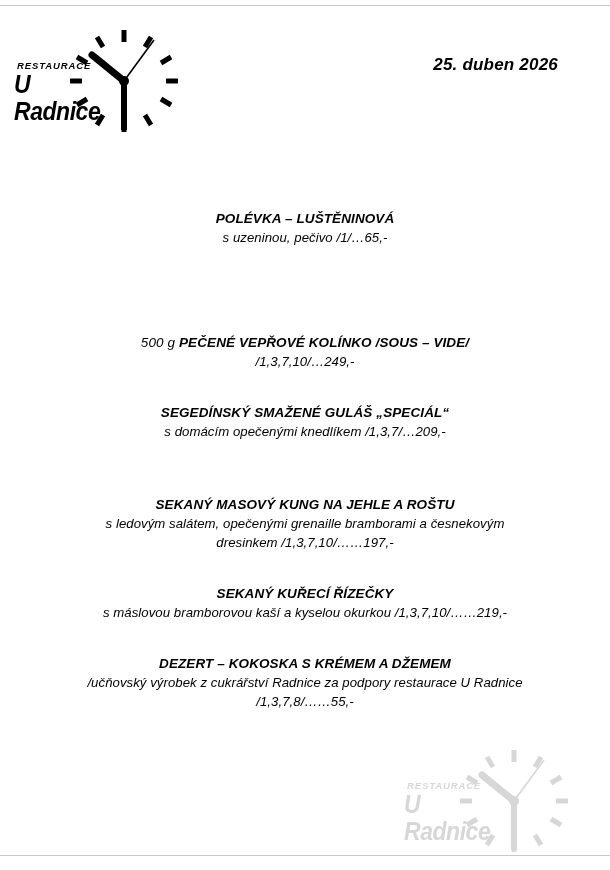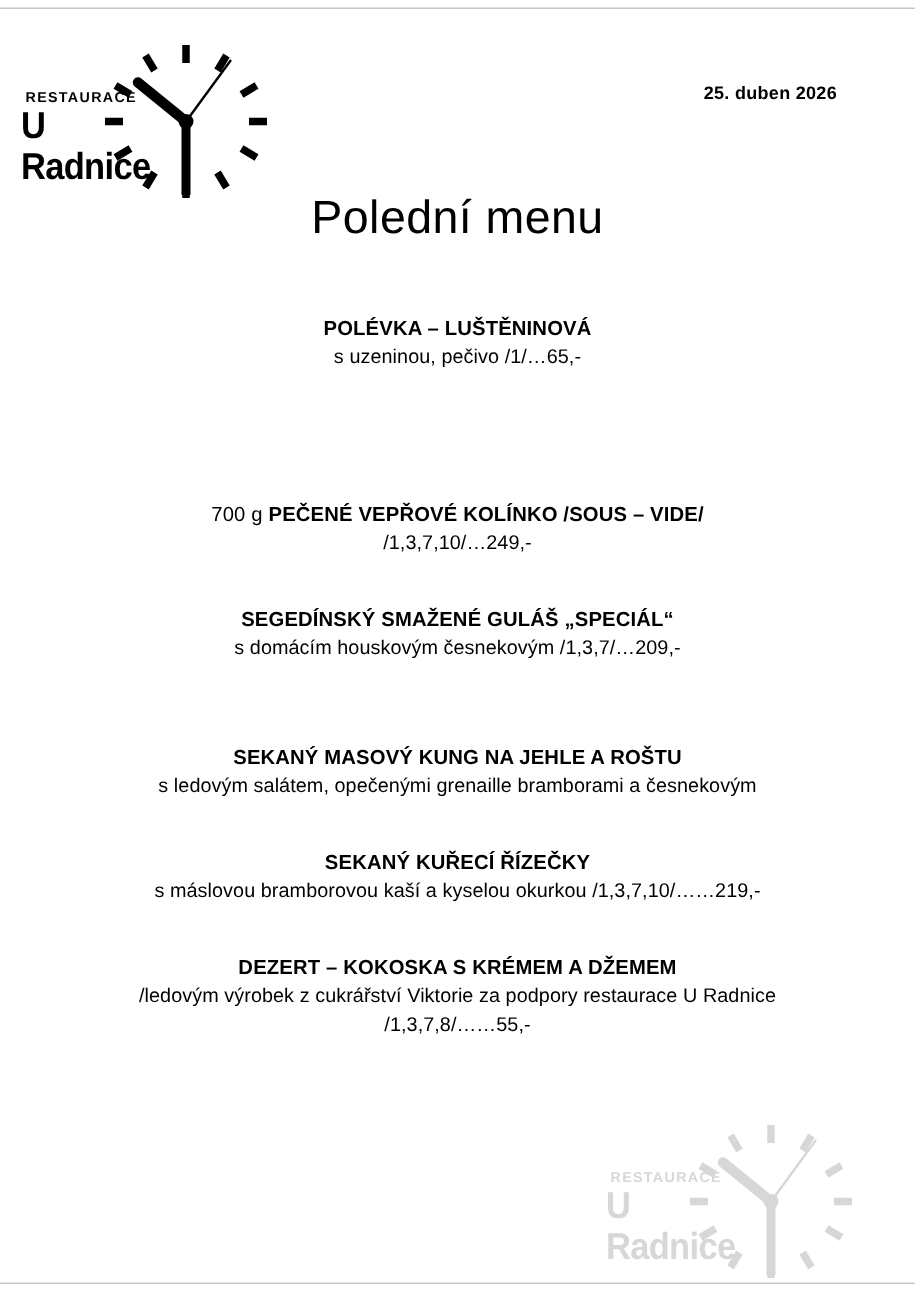--- a/index.html
+++ b/index.html
@@ -12,20 +12,21 @@
     font-family: "Liberation Sans", sans-serif;
     color: #000000;
   }
   #page {
     position: relative;
     width: 610px;
     height: 870px;
     background: #ffffff;
     overflow: hidden;
     box-sizing: border-box;
+    font-style: italic;
   }
   .page-rule {
     position: absolute;
     left: 0;
     width: 610px;
     height: 1px;
     background: #c8c8c8;
   }
   .page-rule.top { top: 5px; }
   .page-rule.bottom { top: 855px; }
@@ -35,21 +36,21 @@
     position: absolute;
     left: 14px;
     top: 22px;
     width: 170px;
     height: 120px;
   }
   .date {
     position: absolute;
     right: 52px;
     top: 55px;
-    font-size: 12px;
+    font-size: 17px;
     font-weight: bold;
     letter-spacing: 0.2px;
     white-space: nowrap;
   }
 
   .page-title {
     position: absolute;
     left: 0;
     top: 127px;
     width: 610px;
@@ -166,67 +167,67 @@
       </svg>
       <div class="logo-text">
         <div class="logo-restaurace">RESTAURACE</div>
         <div class="logo-uradnice">U Radnice</div>
       </div>
     </div>
   </div>
 
   <div class="date">25. duben 2026</div>
 
-  <div class="page-title">Polední menu</div>
 
   <div id="menu-body">
 
     <div class="section">
       <div class="dish-name">POLÉVKA – LUŠTĚNINOVÁ</div>
       <div class="dish-desc">s uzeninou, pečivo /1/…65,-</div>
     </div>
 
     <div class="gap-soup"></div>
 
     <div class="section">
       <div class="dish-name">
-        <span class="weight">700 g </span><span>PEČENÉ VEPŘOVÉ KOLÍNKO /SOUS – VIDE/</span>
+        <span class="weight">500 g </span><span>PEČENÉ VEPŘOVÉ KOLÍNKO /SOUS – VIDE/</span>
       </div>
       <div class="dish-desc">/1,3,7,10/…249,-</div>
     </div>
 
     <div class="gap-dish-tall"></div>
 
     <div class="section">
       <div class="dish-name">SEGEDÍNSKÝ SMAŽENÉ GULÁŠ „SPECIÁL“</div>
-      <div class="dish-desc">s domácím houskovým česnekovým /1,3,7/…209,-</div>
+      <div class="dish-desc">s domácím opečenými knedlíkem /1,3,7/…209,-</div>
     </div>
 
     <div class="gap-dish"></div>
 
 
     <div class="gap-dish-tall"></div>
 
     <div class="section">
       <div class="dish-name">SEKANÝ MASOVÝ KUNG NA JEHLE A ROŠTU</div>
       <div class="dish-desc">s ledovým salátem, opečenými grenaille bramborami a česnekovým</div>
+      <div class="dish-desc">dresinkem /1,3,7,10/……197,-</div>
     </div>
 
     <div class="gap-dish-tall"></div>
 
     <div class="section">
       <div class="dish-name">SEKANÝ KUŘECÍ ŘÍZEČKY</div>
       <div class="dish-desc">s máslovou bramborovou kaší a kyselou okurkou /1,3,7,10/……219,-</div>
     </div>
 
     <div class="gap-dish-tall"></div>
 
     <div class="section">
       <div class="dish-name">DEZERT – KOKOSKA S KRÉMEM A DŽEMEM</div>
-      <div class="dish-desc">/ledovým výrobek z cukrářství Viktorie za podpory restaurace U Radnice</div>
+      <div class="dish-desc">/učňovský výrobek z cukrářství Radnice za podpory restaurace U Radnice</div>
       <div class="dish-desc">/1,3,7,8/……55,-</div>
     </div>
 
   </div>
 
   <div id="watermark-logo">
     <div class="logo-wrap">
       <svg class="logo-clock" viewBox="0 0 125 118">
         <g stroke="#d7d7d7" stroke-width="5" stroke-linecap="butt">
           <line x1="62" y1="8" x2="62" y2="20"></line>

